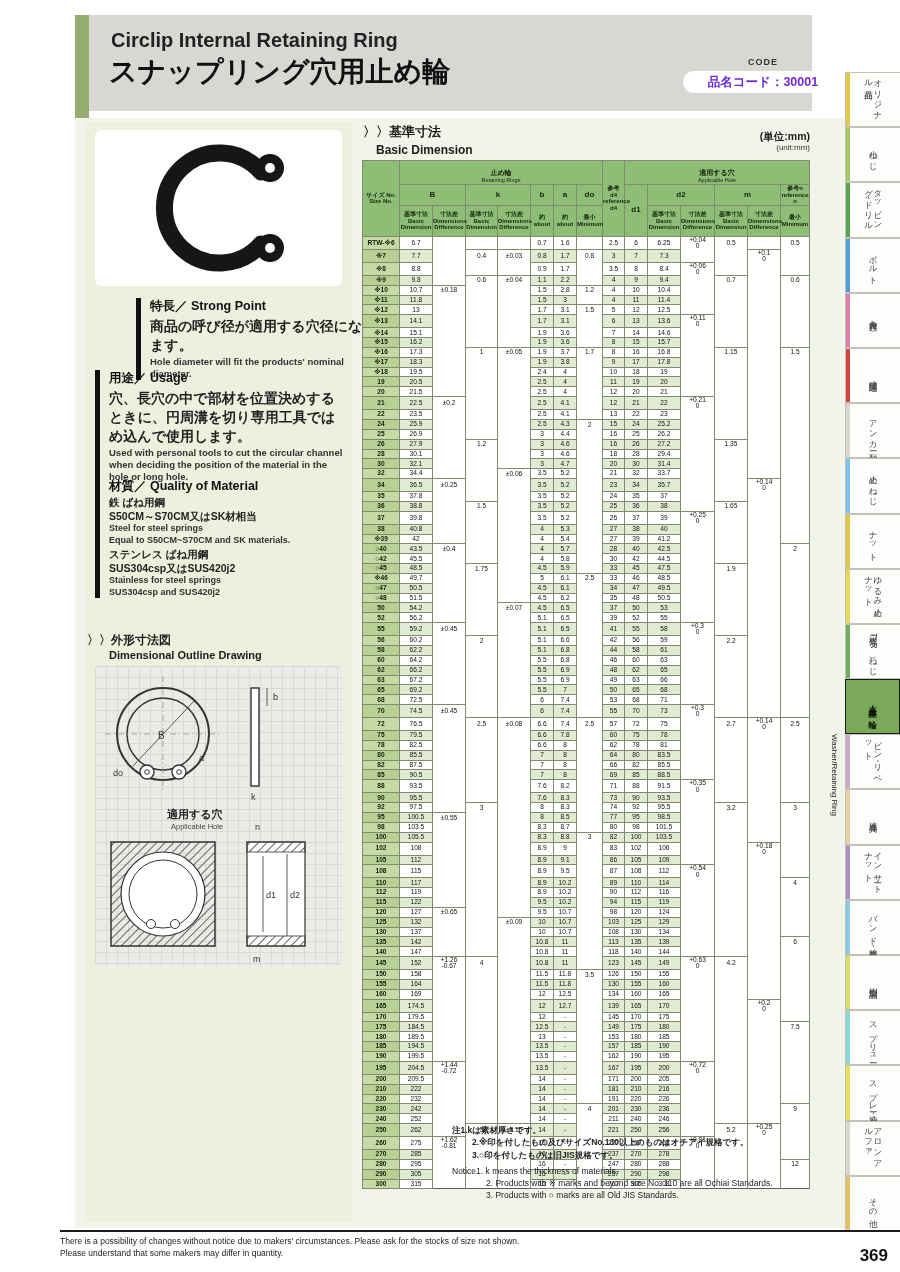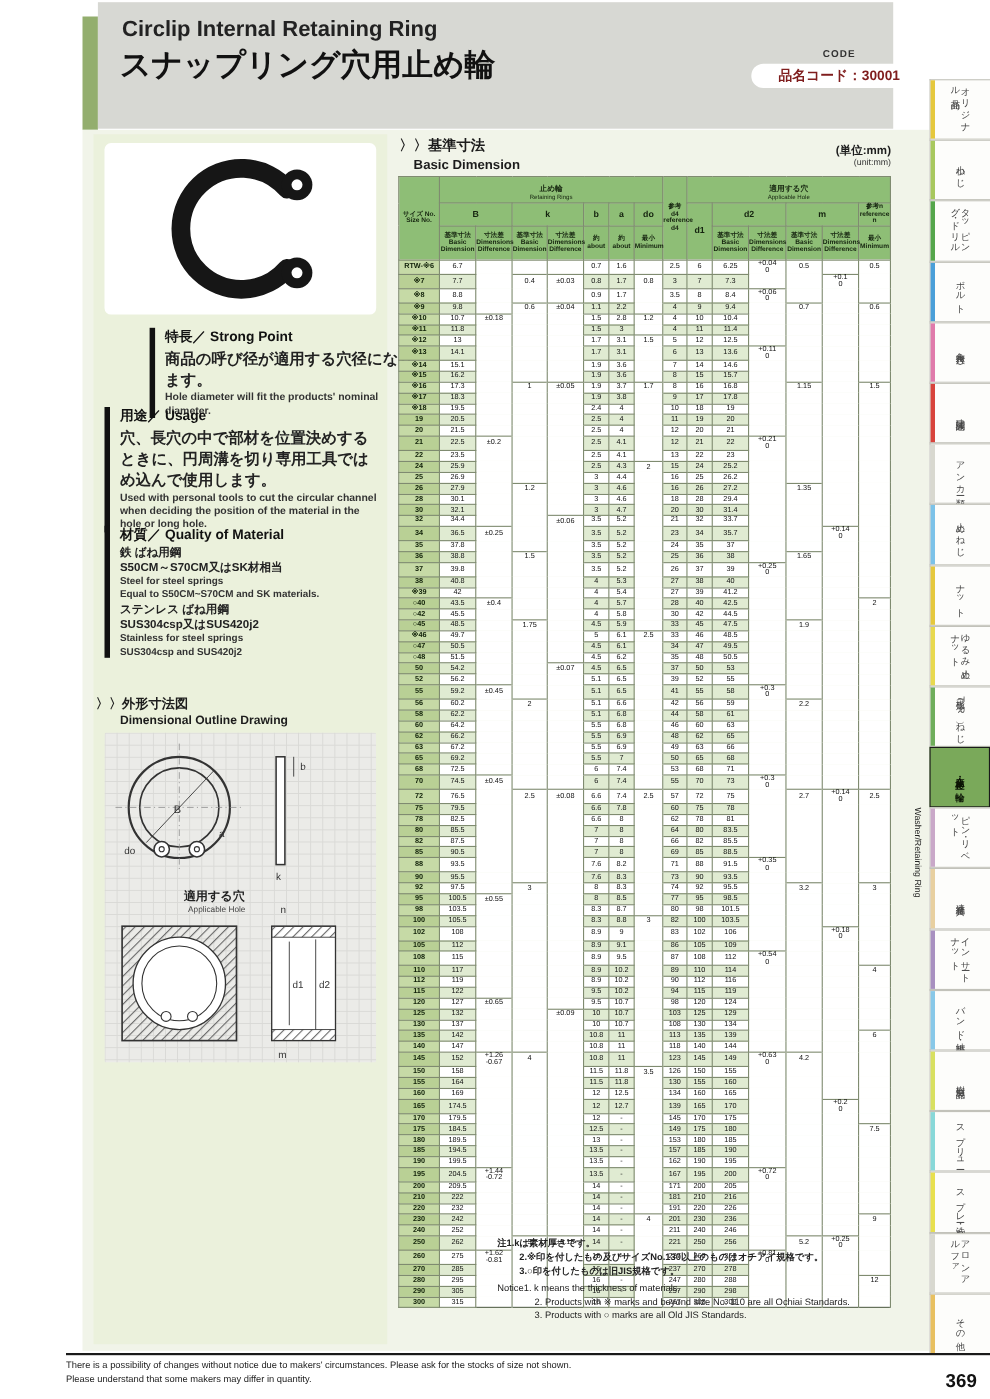--- a/index.html
+++ b/index.html
@@ -1,25 +1,25 @@
 <!DOCTYPE html>
 <html><head>
 <meta charset="utf-8">
 <style>
   html,body{margin:0;padding:0;background:#fff;}
   #page{position:relative;width:900px;height:1272px;background:#ffffff;overflow:hidden;
         font-family:"Liberation Sans","DejaVu Sans",sans-serif;color:#1c1c1c;}
   
   .green-corner{position:absolute;left:75px;top:15px;width:14px;height:103px;background:#93ae6e;}
-  .header-band{position:absolute;left:89px;top:2px;width:723px;height:115px;background:#d7d8d3;}
+  .header-band{position:absolute;left:89px;top:15px;width:723px;height:96px;background:#d7d8d3;}
   .title-en{position:absolute;left:22px;top:14px;font-size:20px;font-weight:bold;color:#222;}
   .title-jp{position:absolute;left:20px;top:38px;font-size:28px;font-weight:bold;color:#111;}
   .code-label{position:absolute;left:614px;top:42px;width:120px;text-align:center;font-size:9px;font-weight:bold;letter-spacing:1px;color:#333;}
   .code-pill{position:absolute;left:594px;top:56px;width:160px;height:22px;background:#fff;border-radius:11px;
-             text-align:center;line-height:22px;font-size:12.5px;font-weight:bold;color:#7f1d1d;}
+             text-align:center;line-height:22px;font-size:12.5px;font-weight:bold;color:#6d28d9;}
   
   .content-bg{position:absolute;left:75px;top:118px;width:770px;height:1110px;background:#f1f4e9;}
   .sidebar{position:absolute;left:85px;top:122px;width:267px;height:1100px;background:#ebf1dc;}
   .card{position:absolute;background:#fff;border-radius:6px;}
   .product-card{left:10px;top:8px;width:247px;height:156px;}
   .section{position:absolute;left:10px;border-left:5px solid #111;padding-left:9px;}
   .sec-title{font-size:12.5px;font-weight:bold;color:#111;}
   .sec-jp{font-size:14px;font-weight:bold;color:#222;line-height:1.35;margin-top:2px;}
   .sec-en{font-size:9.5px;font-weight:bold;color:#333;line-height:1.3;margin-top:1px;}
   .mat-line-jp{font-size:10.5px;font-weight:bold;color:#222;line-height:1.35;}

